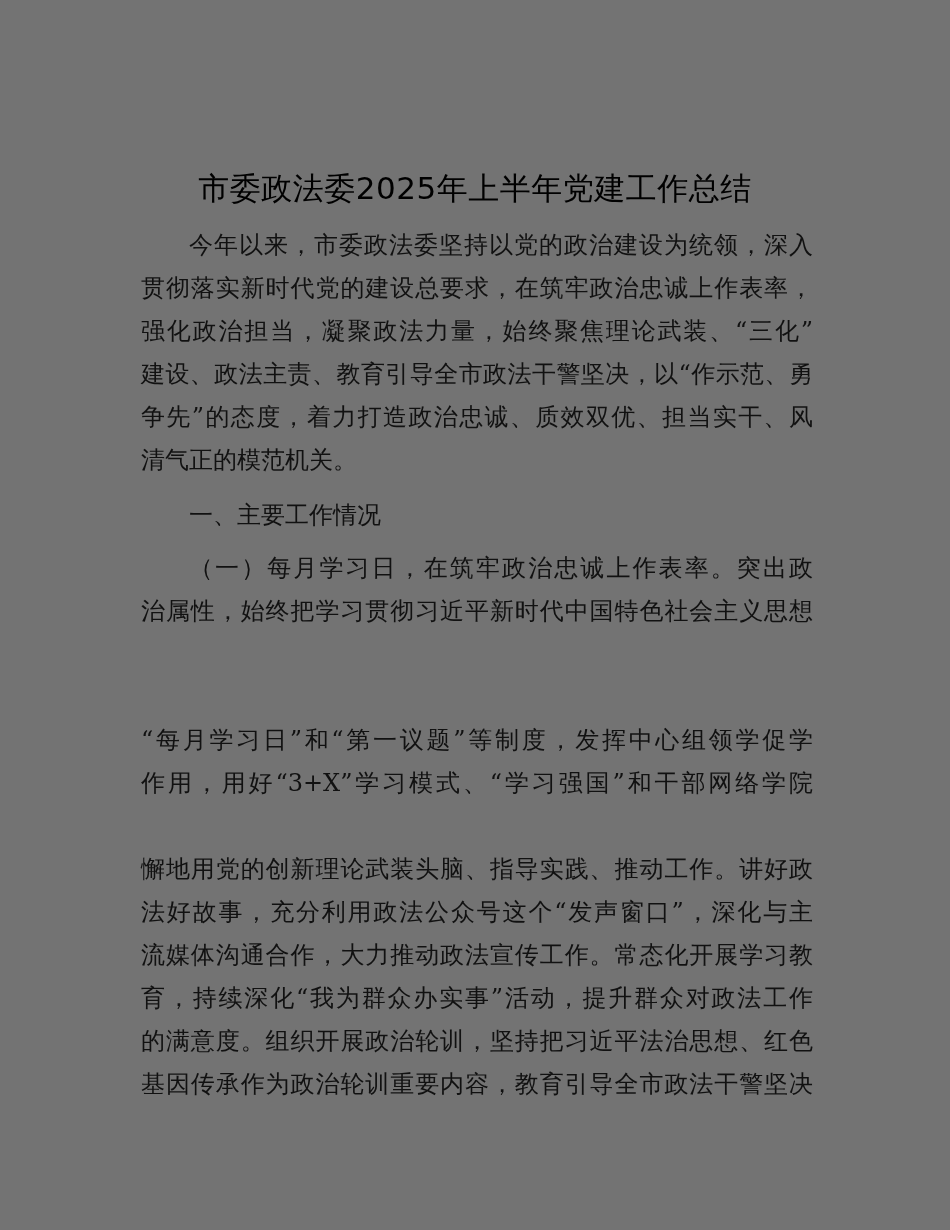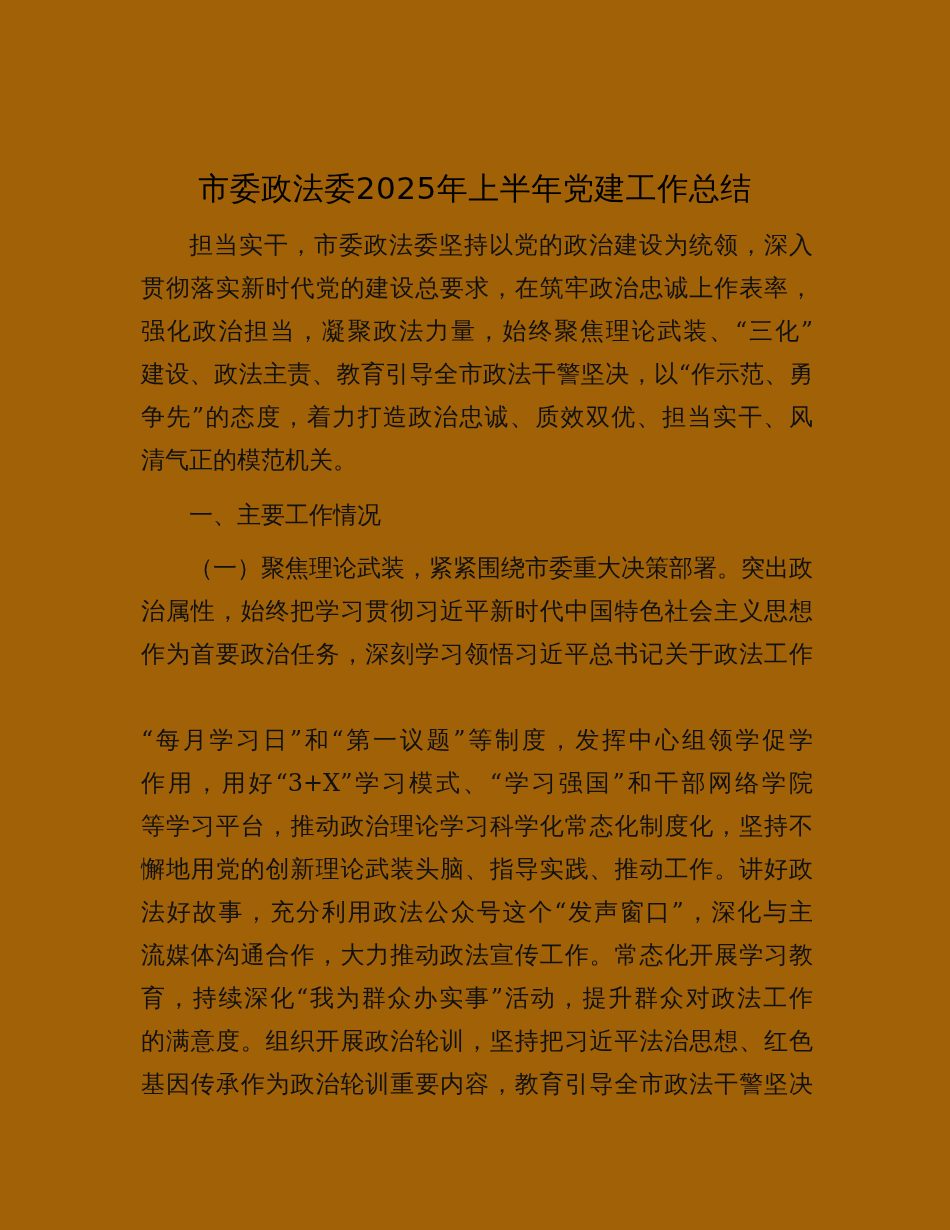--- a/index.html
+++ b/index.html
@@ -1,48 +1,46 @@
 <!DOCTYPE html>
 <html><head>
 <meta charset="utf-8">
 <style>
   html, body { margin: 0; padding: 0; background: #ffffff; }
   body { width: 950px; height: 1230px; position: relative; overflow: hidden;
          font-family: "DejaVu Serif", "Liberation Serif", serif; color: #111; }
-  .page { position: absolute; left: 0; top: 0; width: 950px; height: 1230px; background: #a16207; }
+  .page { position: absolute; left: 0; top: 0; width: 950px; height: 1230px; background: #737373; }
   .title { position: absolute; left: 0; width: 950px; top: 168px; text-align: center;
            font-family: "DejaVu Sans", "Liberation Sans", sans-serif; font-size: 31px;
            font-weight: 500; letter-spacing: 0.5px; color: #000; }
   .line { position: absolute; left: 141px; width: 672px; font-size: 24px; line-height: 30px;
           white-space: nowrap; text-align: justify; text-align-last: justify; color: #111;
           letter-spacing: 0; }
   .line.last { text-align-last: left; }
   .line.indent { left: 189px; width: 624px; }
   .line.head { text-align-last: left; }
 </style>
 </head>
 <body>
 
 <div class="page">
   <div class="title">市委政法委2025年上半年党建工作总结</div>
 
-  <div class="line indent" style="top:230px">担当实干，市委政法委坚持以党的政治建设为统领，深入</div>
+  <div class="line indent" style="top:230px">今年以来，市委政法委坚持以党的政治建设为统领，深入</div>
   <div class="line" style="top:273px">贯彻落实新时代党的建设总要求，在筑牢政治忠诚上作表率，</div>
   <div class="line" style="top:316px">强化政治担当，凝聚政法力量，始终聚焦理论武装、“三化”</div>
   <div class="line" style="top:359px">建设、政法主责、教育引导全市政法干警坚决，以“作示范、勇</div>
   <div class="line last" style="top:445px">清气正的模范机关。</div>
   <div class="line" style="top:402px">争先”的态度，着力打造政治忠诚、质效双优、担当实干、风</div>
 
   <div class="line indent head" style="top:500px">一、主要工作情况</div>
 
-  <div class="line indent" style="top:553px">（一）聚焦理论武装，紧紧围绕市委重大决策部署。突出政</div>
+  <div class="line indent" style="top:553px">（一）每月学习日，在筑牢政治忠诚上作表率。突出政</div>
   <div class="line" style="top:596px">治属性，始终把学习贯彻习近平新时代中国特色社会主义思想</div>
-  <div class="line" style="top:639px">作为首要政治任务，深刻学习领悟习近平总书记关于政法工作</div>
   <div class="line" style="top:725px">“每月学习日”和“第一议题”等制度，发挥中心组领学促学</div>
   <div class="line" style="top:768px">作用，用好“3+X”学习模式、“学习强国”和干部网络学院</div>
-  <div class="line" style="top:811px">等学习平台，推动政治理论学习科学化常态化制度化，坚持不</div>
   <div class="line" style="top:854px">懈地用党的创新理论武装头脑、指导实践、推动工作。讲好政</div>
   <div class="line" style="top:897px">法好故事，充分利用政法公众号这个“发声窗口”，深化与主</div>
   <div class="line" style="top:983px">育，持续深化“我为群众办实事”活动，提升群众对政法工作</div>
   <div class="line" style="top:940px">流媒体沟通合作，大力推动政法宣传工作。常态化开展学习教</div>
   <div class="line" style="top:1026px">的满意度。组织开展政治轮训，坚持把习近平法治思想、红色</div>
   <div class="line" style="top:1069px">基因传承作为政治轮训重要内容，教育引导全市政法干警坚决</div>
 </div>
 
 </body></html>

